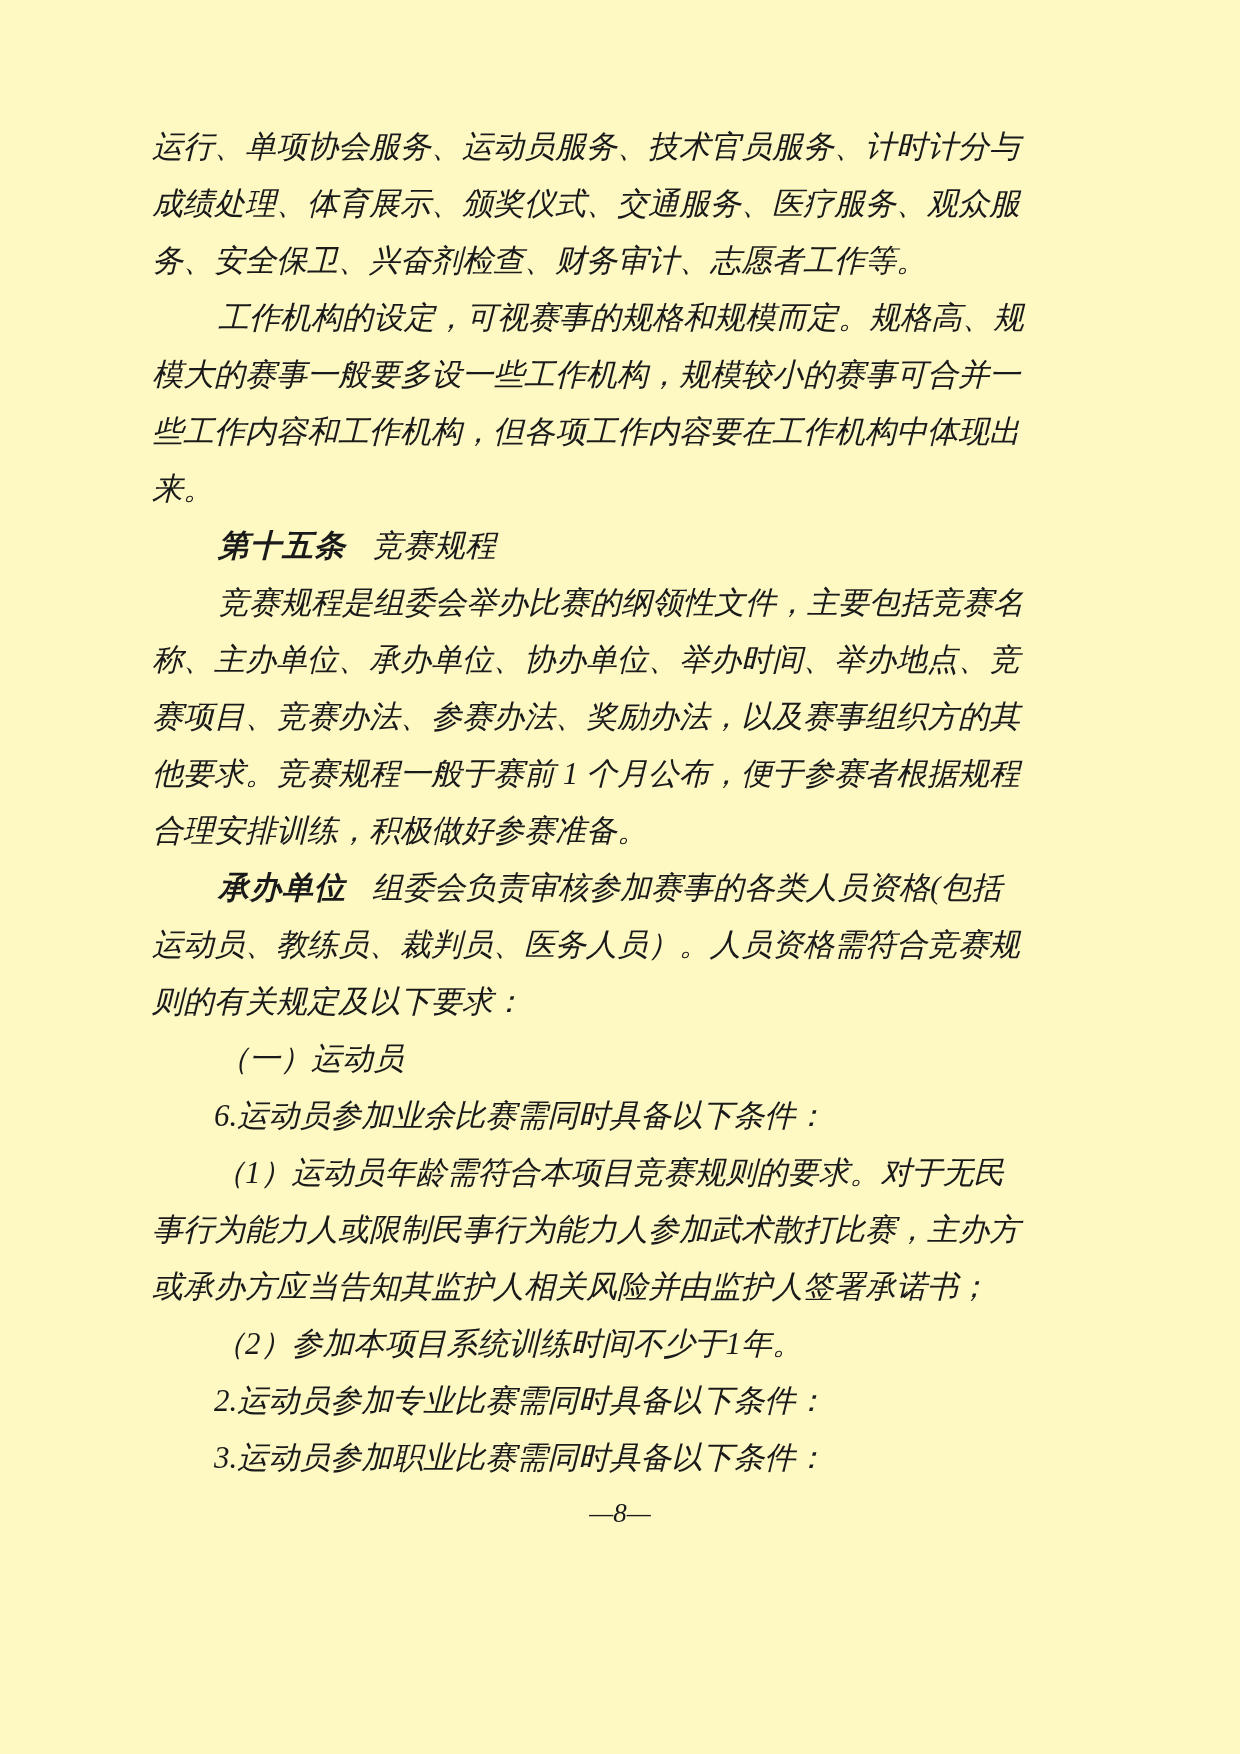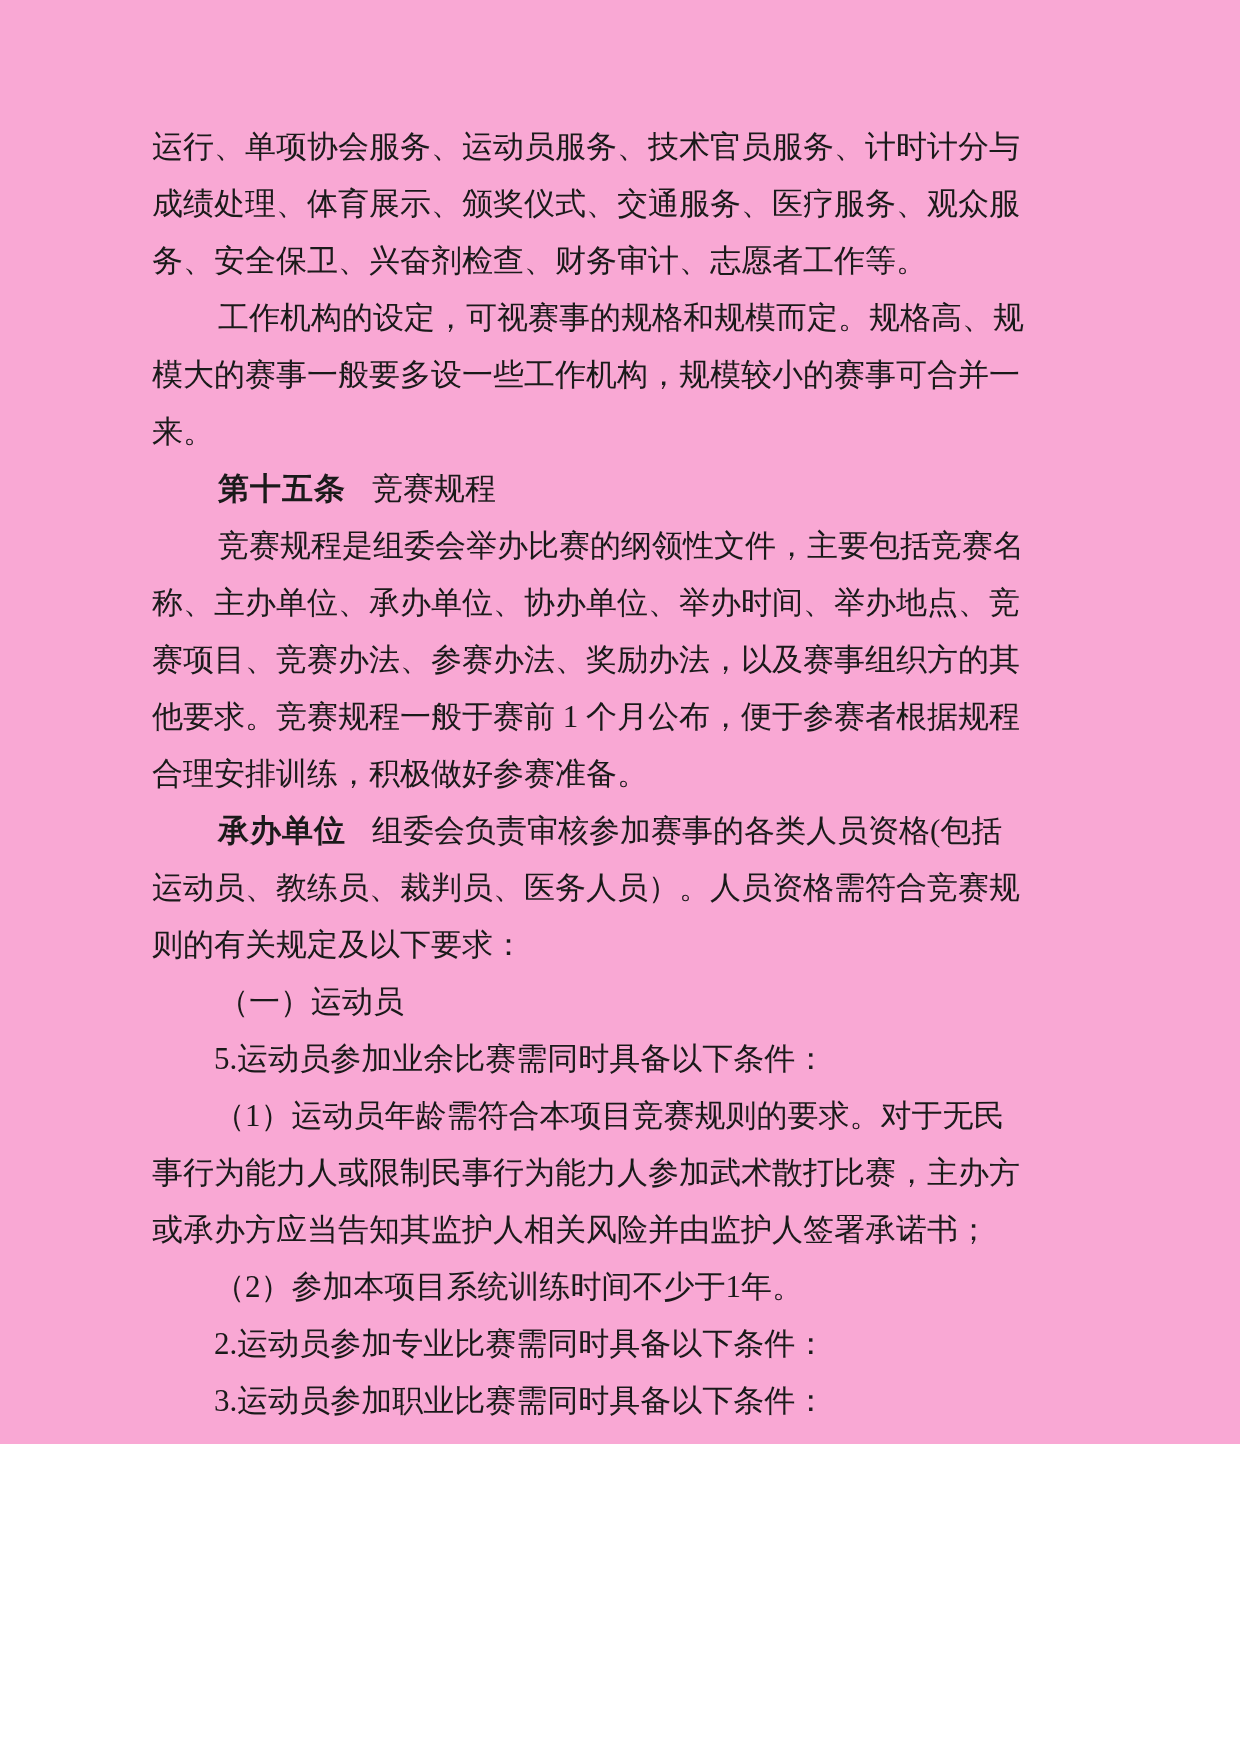--- a/index.html
+++ b/index.html
@@ -3,24 +3,25 @@
 <meta charset="utf-8">
 <style>
   html, body {
     margin: 0;
     padding: 0;
     background: #ffffff;
   }
   .page {
     position: relative;
     width: 1240px;
-    height: 1444px;
-    background: #f9a8d4;
+    height: 1754px;
+    background: #fef9c3;
     box-sizing: border-box;
     overflow: hidden;
+    font-style: italic;
   }
   .text-column {
     position: absolute;
     left: 152px;
     top: 118px;
     width: 838px;
   }
   
   .line {
     font-family: "Liberation Serif", "DejaVu Serif", serif;
@@ -61,36 +62,37 @@
 <div class="page">
 
   <div class="text-column">
 
     <div class="line">运行、单项协会服务、运动员服务、技术官员服务、计时计分与</div>
     <div class="line">成绩处理、体育展示、颁奖仪式、交通服务、医疗服务、观众服</div>
     <div class="line">务、安全保卫、兴奋剂检查、财务审计、志愿者工作等。</div>
 
     <div class="line indent2">工作机构的设定，可视赛事的规格和规模而定。规格高、规</div>
     <div class="line">模大的赛事一般要多设一些工作机构，规模较小的赛事可合并一</div>
+    <div class="line">些工作内容和工作机构，但各项工作内容要在工作机构中体现出</div>
     <div class="line">来。</div>
 
     <div class="line indent2"><span class="bold">第十五条</span><span class="gap-after-heading"></span><span>竞赛规程</span></div>
 
     <div class="line indent2">竞赛规程是组委会举办比赛的纲领性文件，主要包括竞赛名</div>
     <div class="line">称、主办单位、承办单位、协办单位、举办时间、举办地点、竞</div>
     <div class="line">赛项目、竞赛办法、参赛办法、奖励办法，以及赛事组织方的其</div>
     <div class="line">他要求。竞赛规程一般于赛前 1 个月公布，便于参赛者根据规程</div>
     <div class="line">合理安排训练，积极做好参赛准备。</div>
 
     <div class="line indent2"><span class="bold">承办单位</span><span class="gap-after-heading"></span><span>组委会负责审核参加赛事的各类人员资格(包括</span></div>
     <div class="line">运动员、教练员、裁判员、医务人员）。人员资格需符合竞赛规</div>
     <div class="line">则的有关规定及以下要求：</div>
 
     <div class="line indent2">（一）运动员</div>
-    <div class="line indent1">5.运动员参加业余比赛需同时具备以下条件：</div>
+    <div class="line indent1">6.运动员参加业余比赛需同时具备以下条件：</div>
 
     <div class="line indent1">（1）运动员年龄需符合本项目竞赛规则的要求。对于无民</div>
     <div class="line">事行为能力人或限制民事行为能力人参加武术散打比赛，主办方</div>
     <div class="line">或承办方应当告知其监护人相关风险并由监护人签署承诺书；</div>
 
     <div class="line indent1">（2）参加本项目系统训练时间不少于1年。</div>
     <div class="line indent1">2.运动员参加专业比赛需同时具备以下条件：</div>
     <div class="line indent1">3.运动员参加职业比赛需同时具备以下条件：</div>
   </div>
 

